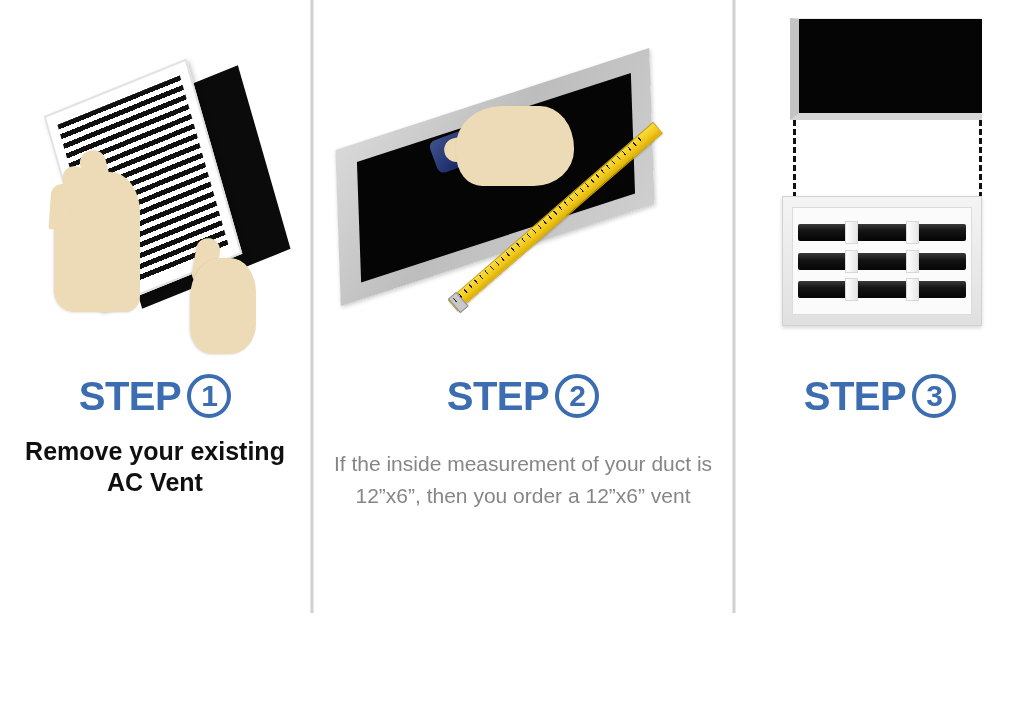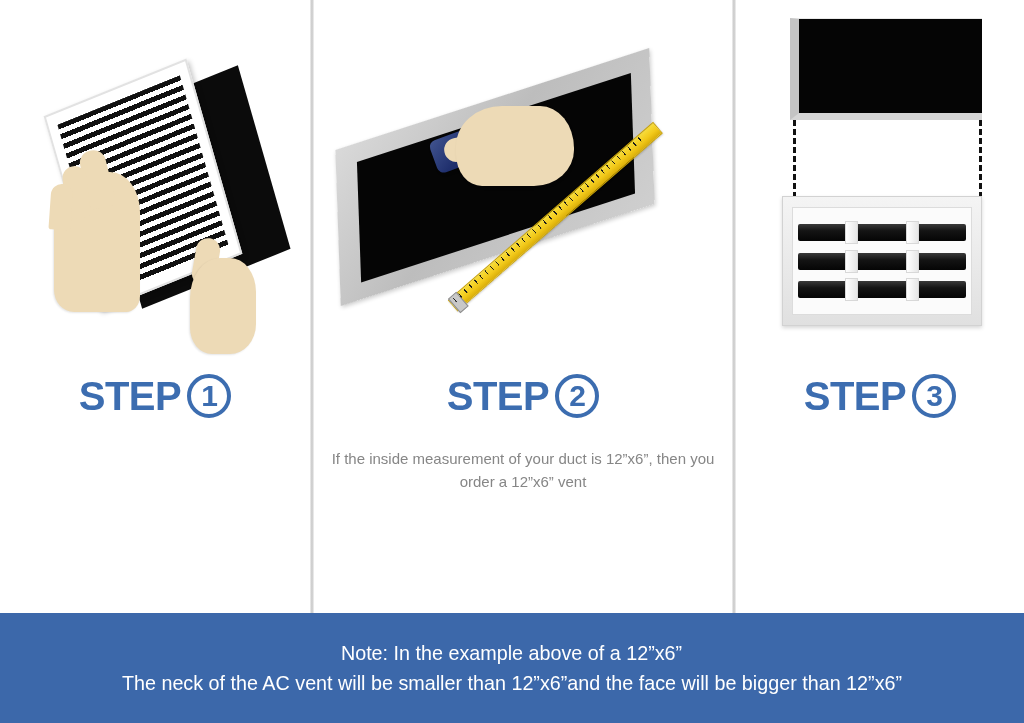--- a/index.html
+++ b/index.html
@@ -94,21 +94,21 @@
     font-size: 25px;
     line-height: 1.25;
     padding: 0 14px;
   }
   .col-2 .step-title { font-size: 25px; padding: 0 22px; }
   .col-3 .step-title { font-size: 25px; }
 
   .step-note {
     margin-top: 26px;
     color: #868686;
-    font-size: 15px;
+    font-size: 21px;
     line-height: 1.5;
     padding: 0 6px;
   }
 
   
   .footer {
     position: absolute;
     left: 0;
     top: 613px;
     width: 1024px;
@@ -348,20 +348,21 @@
         <div class="s1-hand s1-thumb-r"></div>
         <div class="s1-hand s1-hand-r"></div>
       </div>
     </div>
 
     <div class="caption-block">
       <div class="step-line">
         <span class="step-word">STEP</span>
         <span class="step-circle">1</span>
       </div>
+      <div class="step-title">Remove your existing AC Vent</div>
     </div>
   </div>
 
   <div class="col col-2">
 
     <div class="art">
       <div class="s2-wrap">
         <div class="s2-plate">
           <div class="s2-hole"></div>
         </div>
@@ -413,18 +414,14 @@
     </div>
 
     <div class="caption-block">
       <div class="step-line">
         <span class="step-word">STEP</span>
         <span class="step-circle">3</span>
       </div>
     </div>
   </div>
 
-  <div class="footer">
-    <div class="footer-line">Note: In the example above of a 12”x6”</div>
-    <div class="footer-line">The neck of the AC vent will be smaller than 12”x6”and the face will be bigger than 12”x6”</div>
-  </div>
 
 </div>
 
 </body></html>

